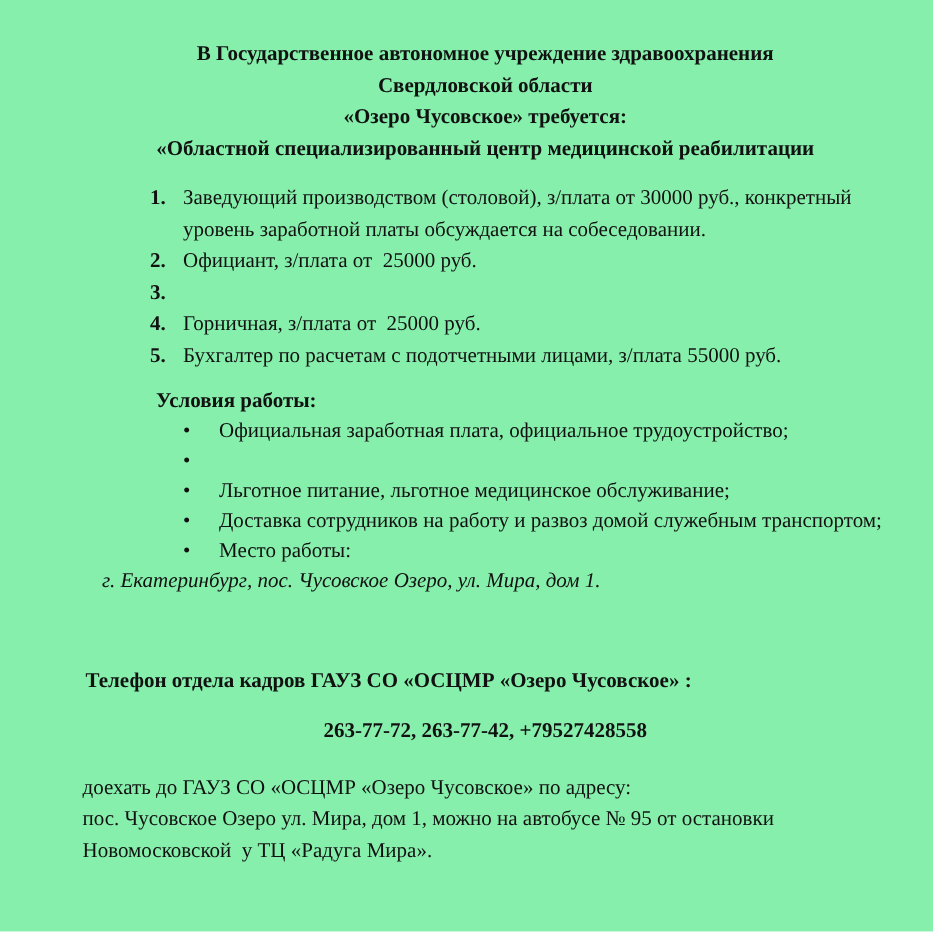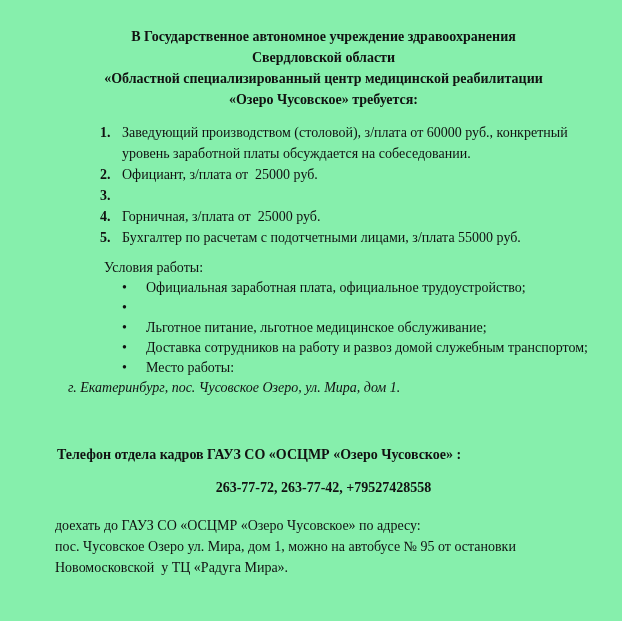--- a/index.html
+++ b/index.html
@@ -27,21 +27,21 @@
   }
   .vacancy-row { display: flex; align-items: flex-start; }
   .vacancy-number {
     flex: 0 0 22px;
     width: 22px;
     font-weight: 700;
   }
   .vacancy-text, .bullet-text, .direction-line { white-space: pre-wrap; }
   .conditions-heading {
     margin: 9px 0 0 104px;
-    font-weight: 400;
+    font-weight: 700;
     line-height: 21px;
   }
   .bullet-list {
     margin: 0 8px 0 122px;
     line-height: 20px;
   }
   .bullet-row { display: flex; align-items: flex-start; }
   .bullet-glyph {
     flex: 0 0 24px;
     width: 24px;
@@ -68,28 +68,28 @@
   }
 </style>
 </head>
 <body>
 
 <div class="page">
 
   <div class="doc-header">
     <div>В Государственное автономное учреждение здравоохранения</div>
     <div>Свердловской области</div>
+    <div>«Озеро Чусовское» требуется:</div>
     <div>«Областной специализированный центр медицинской реабилитации</div>
-    <div>«Озеро Чусовское» требуется:</div>
   </div>
 
   <div class="vacancy-list">
     <div class="vacancy-row">
       <span class="vacancy-number">1.</span>
-      <span class="vacancy-text">Заведующий производством (столовой), з/плата от 60000 руб., конкретный уровень заработной платы обсуждается на собеседовании.</span>
+      <span class="vacancy-text">Заведующий производством (столовой), з/плата от 30000 руб., конкретный уровень заработной платы обсуждается на собеседовании.</span>
     </div>
     <div class="vacancy-row">
       <span class="vacancy-number">2.</span>
       <span class="vacancy-text">Официант, з/плата от  25000 руб.</span>
     </div>
     <div class="vacancy-row">
       <span class="vacancy-number">3.</span>
     </div>
     <div class="vacancy-row">
       <span class="vacancy-number">4.</span>

